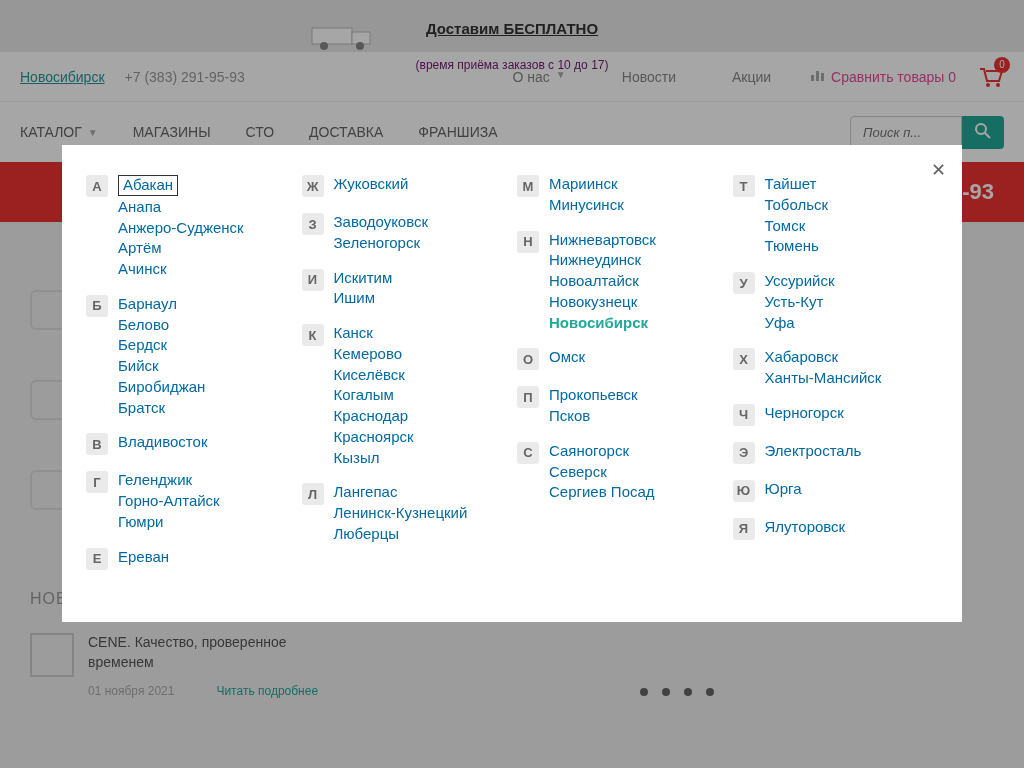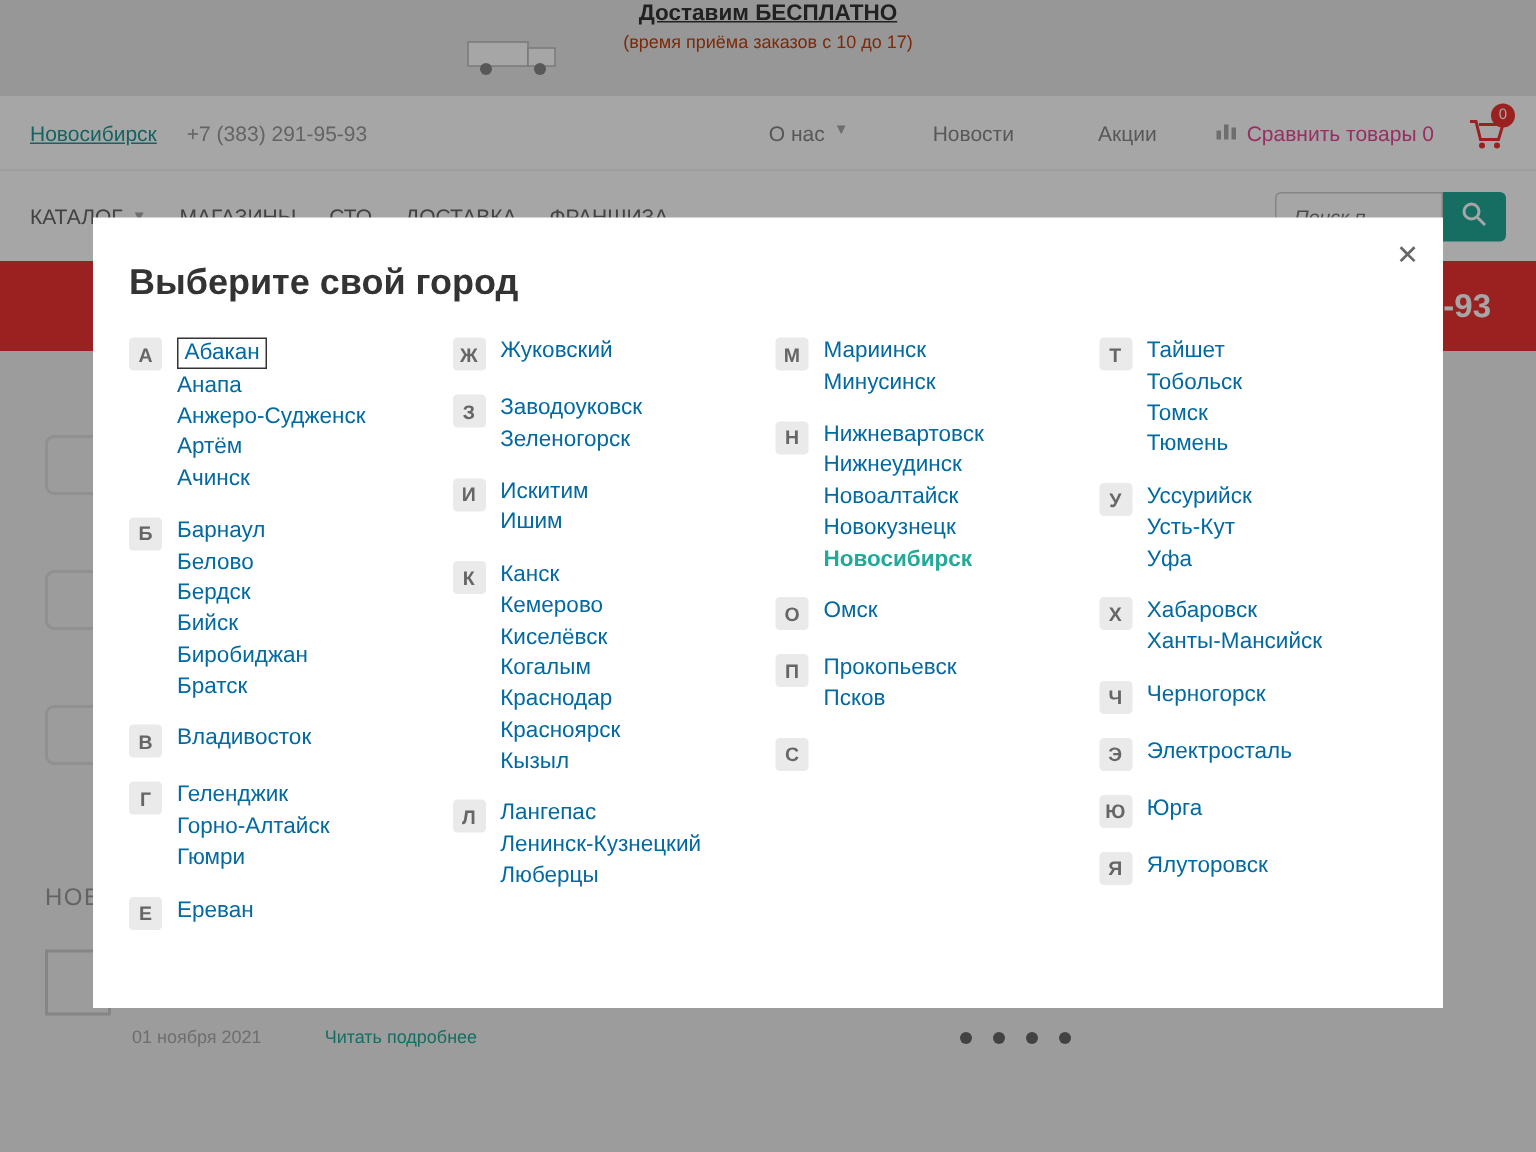--- a/index.html
+++ b/index.html
@@ -1,40 +1,40 @@
 <!DOCTYPE html>
 <html><head>
 <meta charset="utf-8">
 <style>
   * { margin: 0; padding: 0; box-sizing: border-box; }
   body { font-family: Arial, sans-serif; background: #f0f0f0; width: 1024px; height: 768px; overflow: hidden; position: relative; }
   
   
-  .top-banner { background: #e8e8e8; padding: 0 0; text-align: center; position: relative; height: 64px; }
+  .top-banner { background: #e8e8e8; padding: 20px 0; text-align: center; position: relative; height: 52px; }
   .top-banner .title { font-weight: bold; text-decoration: underline; color: #333; font-size: 15px; }
-  .top-banner .subtitle { color: #c2410c; font-size: 12px; margin-top: 4px; }
+  .top-banner .subtitle { color: #701a75; font-size: 12px; margin-top: 21px; }
   .van-icon { position: absolute; left: 310px; top: 20px; width: 70px; height: 30px; }
   
   
   .header1 { background: #fff; padding: 12px 20px; display: flex; align-items: center; gap: 20px; height: 50px; border-bottom: 1px solid #eee; }
   .city-label { color: #299; text-decoration: underline; font-size: 14px; cursor: pointer; }
   .phone { color: #999; font-size: 14px; }
   .spacer { flex: 1; }
   .nav-link { color: #888; font-size: 14px; cursor: pointer; padding: 0 18px; display: flex; gap: 6px; }
   .chev { font-size: 10px; color: #aaa; }
   .compare { color: #ec4899; font-size: 14px; display: flex; align-items: center; gap: 6px; }
   .cart-icon { position: relative; width: 28px; height: 28px; }
   .cart-badge { position: absolute; top: -6px; right: -6px; background: #e33; color: #fff; border-radius: 50%; width: 16px; height: 16px; font-size: 10px; display: flex; align-items: center; justify-content: center; }
   
   
   .header2 { background: #fff; padding: 10px 20px; display: flex; align-items: center; gap: 30px; height: 60px; }
   .logo { width: 170px; height: 36px; display: flex; align-items: center; }
   .logo-text { color: #d33; font-weight: bold; font-style: italic; font-size: 22px; }
   .logo-sub { font-size: 7px; color: #666; margin-left: 4px; }
-  .main-nav { display: flex; gap: 22px; color: #666; font-size: 14px; }
+  .main-nav { display: flex; gap: 35px; color: #666; font-size: 14px; }
   .main-nav-item { display: flex; align-items: center; gap: 6px; cursor: pointer; }
   .search-box { display: flex; margin-left: auto; }
   .search-input { border: 1px solid #ccc; padding: 8px 12px; width: 112px; font-style: italic; color: #aaa; font-size: 13px; border-radius: 4px 0 0 4px; }
   .search-btn { background: #2a9; border: none; width: 42px; border-radius: 0 4px 4px 0; color: #fff; cursor: pointer; display: flex; align-items: center; justify-content: center; }
   
   
   .red-bar { background: #e33; height: 60px; display: flex; align-items: center; justify-content: flex-end; padding: 0 30px; color: #fff; font-size: 22px; font-weight: bold; }
   
   
   .sidebar-icons { position: absolute; left: 30px; top: 290px; display: flex; flex-direction: column; gap: 50px; }
@@ -163,21 +163,20 @@
   <div class="dot"></div>
   <div class="dot"></div>
   <div class="dot"></div>
 </div>
 
 <div class="modal-overlay">
   <div class="modal">
     <button class="modal-close">
       <span>✕</span>
     </button>
-    <div class="modal-title">Выберите свой город</div>
     <div class="city-cols" id="city-cols">
         <div class="city-col">
           <div class="letter-group">
             <div class="letter-badge">А</div>
             <div class="city-list">
               <span class="city-item boxed">Абакан</span>
               <span class="city-item">Анапа</span>
               <span class="city-item">Анжеро-Судженск</span>
               <span class="city-item">Артём</span>
               <span class="city-item">Ачинск</span>
@@ -283,20 +282,25 @@
           </div>
           <div class="letter-group">
             <div class="letter-badge">П</div>
             <div class="city-list">
               <span class="city-item">Прокопьевск</span>
               <span class="city-item">Псков</span>
             </div>
           </div>
           <div class="letter-group">
             <div class="letter-badge">С</div>
+            <div class="city-list">
+              <span class="city-item">Саяногорск</span>
+              <span class="city-item">Северск</span>
+              <span class="city-item">Сергиев Посад</span>
+            </div>
           </div>
         </div>
         <div class="city-col">
           <div class="letter-group">
             <div class="letter-badge">Т</div>
             <div class="city-list">
               <span class="city-item">Тайшет</span>
               <span class="city-item">Тобольск</span>
               <span class="city-item">Томск</span>
               <span class="city-item">Тюмень</span>

